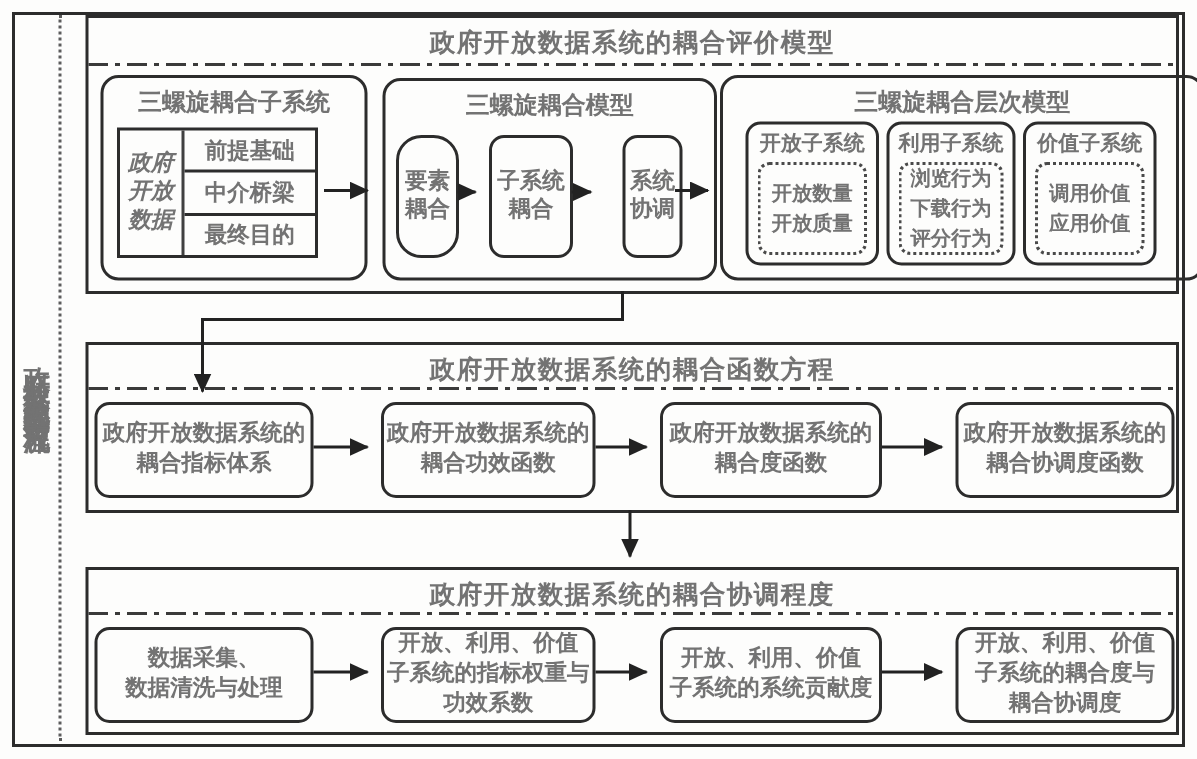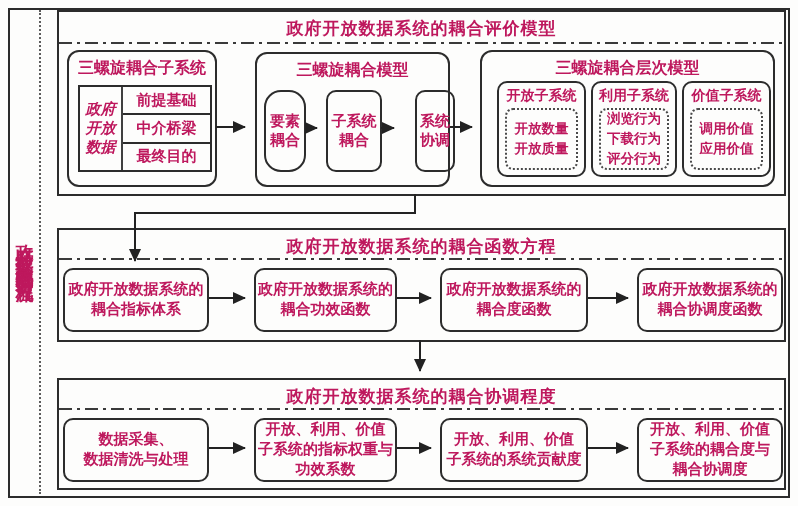--- a/index.html
+++ b/index.html
@@ -1,18 +1,18 @@
 <!DOCTYPE html>
 <html><head>
 <meta charset="utf-8">
 <style>
   html,body { margin:0; padding:0; background:#ffffff; }
   .canvas {
     position:relative; width:798px; height:506px; overflow:hidden;
-    background:#fdfdfc; color:#be185d;
+    background:#fdfdfc; color:#737373;
     font-family:"Liberation Serif", serif; font-weight:bold;
   }
   .frame { position:absolute; left:8px; top:8px; width:778px; height:486px; border:2px solid #2c2c2c; }
 
   
   .side-strip { position:absolute; left:10px; top:10px; width:29px; height:484px;
     display:flex; align-items:center; justify-content:center; }
   .side-strip span {
     writing-mode:vertical-lr; text-orientation:upright;
     font-size:18px; letter-spacing:3px; line-height:1; white-space:nowrap;
@@ -28,21 +28,21 @@
   .sec-title { position:absolute; top:5px; left:0; right:0; text-align:center;
     font-size:17px; letter-spacing:1px; }
   .dashdot { position:absolute; left:0; right:0; height:2px;
     background:repeating-linear-gradient(90deg,
       #3a3a3a 0 13px, rgba(0,0,0,0) 13px 18px,
       #3a3a3a 18px 21px, rgba(0,0,0,0) 21px 26px); }
   .sec1 .dashdot { top:30px; }
   .sec2 .dashdot, .sec3 .dashdot { top:28px; }
 
   
-  .rbox { position:absolute; border:2px solid #2c2c2c; border-radius:12px; background:transparent; }
+  .rbox { position:absolute; border:2px solid #2c2c2c; border-radius:12px; background:transparent;padding-left:28px; }
   .box-title { position:absolute; top:6px; left:0; right:0; text-align:center; font-size:16px; }
 
   
   .boxA { left:8px; top:38px; width:146px; height:133px; }
   .tableA { position:absolute; left:9px; top:33px; width:130px; height:83px;
     border:2px solid #2c2c2c; display:flex; }
   .tableA .th { width:41px; border-right:2px solid #404040;
     display:flex; align-items:center; justify-content:center;
     font-size:15px; line-height:1.25; white-space:pre-line; text-align:center;font-style:italic; }
   .tableA .rows { flex:1; display:flex; flex-direction:column; }

